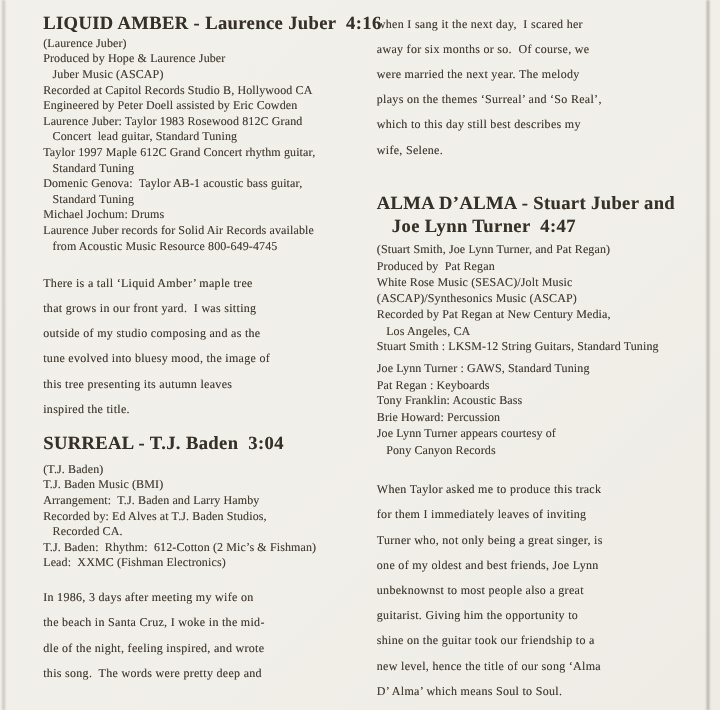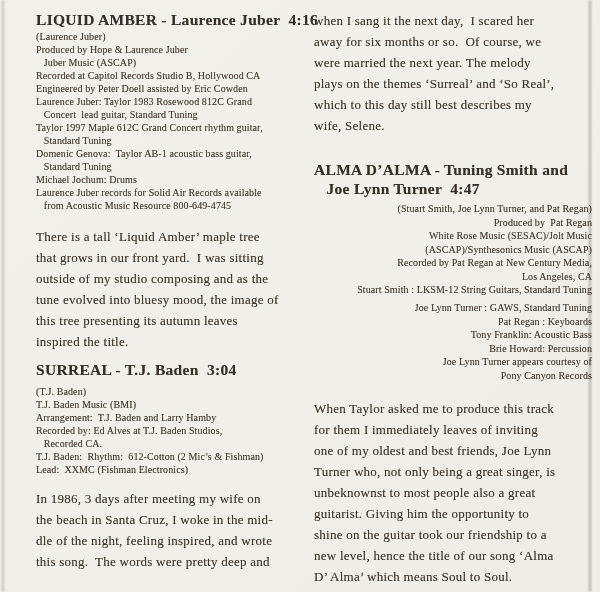--- a/index.html
+++ b/index.html
@@ -31,23 +31,23 @@
     font-weight: bold;
     letter-spacing: 0.3px;
     color: #353028;
     line-height: 19px;
     white-space: pre;
   }
   .heading .line { white-space: pre; }
 
   .credits { font-size: 10px; line-height: 13px; letter-spacing: 0.1px; color: #423c33; }
   .credits .line { white-space: pre; }
-  .credits.wide { line-height: 13.5px; text-align: right; }
+  .credits.wide { line-height: 13.5px; }
 
-  .story { font-size: 13px; line-height: 21px; letter-spacing: 0.25px; color: #3e382f; }
+  .story { font-size: 10px; line-height: 21px; letter-spacing: 0.25px; color: #3e382f; }
   .story .line { white-space: pre; }
 
   
   .page * { text-shadow: 0 0 0.4px rgba(70,62,50,0.45); }
 </style>
 </head>
 <body>
 
 <div class="page">
   <div class="scan-edge left"></div>
@@ -102,21 +102,21 @@
 
   <div class="block col-r story" style="top:10px">
       <div class="line">when I sang it the next day,  I scared her</div>
       <div class="line">away for six months or so.  Of course, we</div>
       <div class="line">were married the next year. The melody</div>
       <div class="line">plays on the themes ‘Surreal’ and ‘So Real’,</div>
       <div class="line">which to this day still best describes my</div>
       <div class="line">wife, Selene.</div>
     </div>
 
-  <div class="block col-r heading" style="top:160px"><div class="line">ALMA D’ALMA - Tuning Smith and</div><div class="line">   Joe Lynn Turner  4:47</div></div>
+  <div class="block col-r heading" style="top:160px"><div class="line">ALMA D’ALMA - Stuart Juber and</div><div class="line">   Joe Lynn Turner  4:47</div></div>
 
   <div class="block col-r credits wide" style="top:202px">
       <div class="line">(Stuart Smith, Joe Lynn Turner, and Pat Regan)</div>
       <div class="line">Produced by  Pat Regan</div>
       <div class="line">White Rose Music (SESAC)/Jolt Music</div>
       <div class="line">(ASCAP)/Synthesonics Music (ASCAP)</div>
       <div class="line">Recorded by Pat Regan at New Century Media,</div>
       <div class="line">   Los Angeles, CA</div>
       <div class="line">Stuart Smith : LKSM-12 String Guitars, Standard Tuning</div>
     </div>
@@ -126,21 +126,21 @@
       <div class="line">Pat Regan : Keyboards</div>
       <div class="line">Tony Franklin: Acoustic Bass</div>
       <div class="line">Brie Howard: Percussion</div>
       <div class="line">Joe Lynn Turner appears courtesy of</div>
       <div class="line">   Pony Canyon Records</div>
     </div>
 
   <div class="block col-r story" style="top:398px">
       <div class="line">When Taylor asked me to produce this track</div>
       <div class="line">for them I immediately leaves of inviting</div>
+      <div class="line">Turner who, not only being a great singer, is</div>
       <div class="line">one of my oldest and best friends, Joe Lynn</div>
-      <div class="line">Turner who, not only being a great singer, is</div>
       <div class="line">unbeknownst to most people also a great</div>
       <div class="line">guitarist. Giving him the opportunity to</div>
       <div class="line">shine on the guitar took our friendship to a</div>
       <div class="line">new level, hence the title of our song ‘Alma</div>
       <div class="line">D’ Alma’ which means Soul to Soul.</div>
     </div>
 </div>
 
 </body></html>

